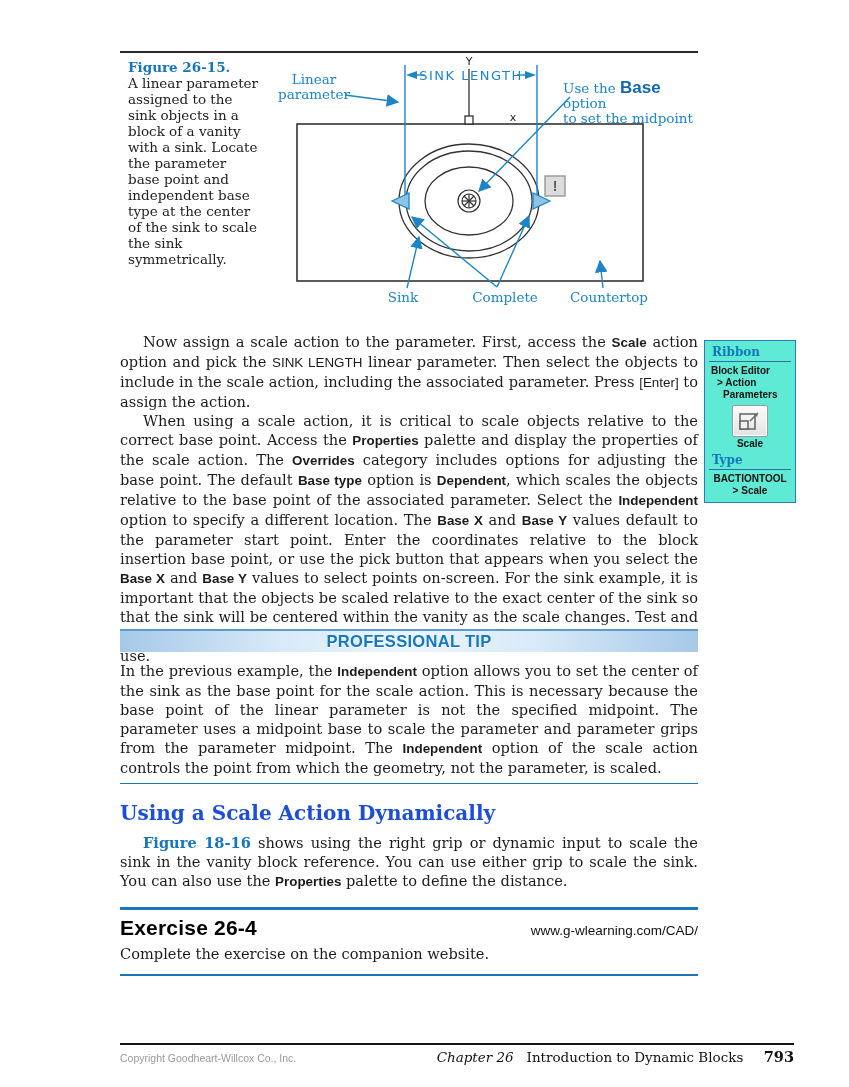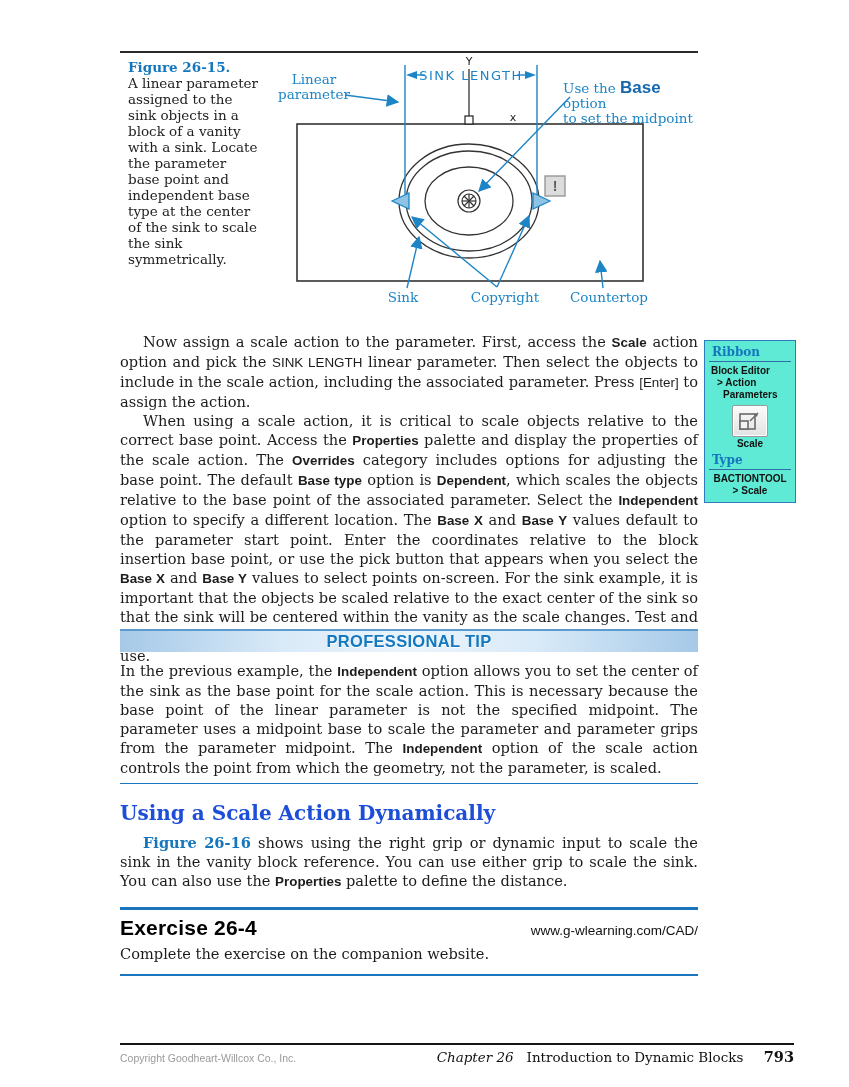--- a/index.html
+++ b/index.html
@@ -161,21 +161,21 @@
 
   <div class="dlabel" style="left:278px; top:72px; width:72px;">
     <span>Linear</span><br>
     <span>parameter</span>
   </div>
   <div class="dlabel" style="left:563px; top:80px; width:136px; text-align:left;">
     <span>Use the </span><span class="ui-bold-sm">Base</span><span> option</span><br>
     <span>to set the midpoint</span>
   </div>
   <div class="dlabel" style="left:373px; top:290px; width:60px;">Sink</div>
-  <div class="dlabel" style="left:467px; top:290px; width:76px;">Copyright</div>
+  <div class="dlabel" style="left:467px; top:290px; width:76px;">Complete</div>
   <div class="dlabel" style="left:564px; top:290px; width:90px;">Countertop</div>
 
   <div class="body-col">
     <p class="indent"><span>Now assign a scale action to the parameter. First, access the </span><span class="ui-bold">Scale</span><span> action option and pick the </span><span class="ui-sans">SINK LENGTH</span><span> linear parameter. Then select the objects to include in the scale action, including the associated parameter. Press </span><span class="ui-sans">[Enter]</span><span> to assign the action.</span></p>
     <p class="indent"><span>When using a scale action, it is critical to scale objects relative to the correct base point. Access the </span><span class="ui-bold">Properties</span><span> palette and display the properties of the scale action. The </span><span class="ui-bold">Overrides</span><span> category includes options for adjusting the base point. The default </span><span class="ui-bold">Base type</span><span> option is </span><span class="ui-bold">Dependent</span><span>, which scales the objects relative to the base point of the associated parameter. Select the </span><span class="ui-bold">Independent</span><span> option to specify a different location. The </span><span class="ui-bold">Base X</span><span> and </span><span class="ui-bold">Base Y</span><span> values default to the parameter start point. Enter the coordinates relative to the block insertion base point, or use the pick button that appears when you select the </span><span class="ui-bold">Base X</span><span> and </span><span class="ui-bold">Base Y</span><span> values to select points on-screen. For the sink example, it is important that the objects be scaled relative to the exact center of the sink so that the sink will be centered within the vanity as the scale changes. Test and save the block, and exit the </span><span class="ui-bold">Block Editor</span><span>. The dynamic block is now ready to use.</span></p>
   </div>
 
   <div class="ribbon-box">
     <div class="rb-header">Ribbon</div>
     <div class="rb-rule"></div>
@@ -201,21 +201,21 @@
 
   <div class="tip">
     <div class="tip-bar">
       <span class="tip-title">PROFESSIONAL TIP</span>
     </div>
     <p class="tip-body"><span>In the previous example, the </span><span class="ui-bold">Independent</span><span> option allows you to set the center of the sink as the base point for the scale action. This is necessary because the base point of the linear parameter is not the specified midpoint. The parameter uses a midpoint base to scale the parameter and parameter grips from the parameter midpoint. The </span><span class="ui-bold">Independent</span><span> option of the scale action controls the point from which the geometry, not the parameter, is scaled.</span></p>
     <div class="tip-rule"></div>
   </div>
 
   <h2 class="section-heading">Using a Scale Action Dynamically</h2>
-  <p class="section-para indent"><span class="blue-bold">Figure 26-16</span><span> shows using the right grip or dynamic input to scale the sink in the vanity block reference. You can use either grip to scale the sink. You can also use the </span><span class="ui-bold">Properties</span><span> palette to define the distance.</span></p>
+  <p class="section-para indent"><span class="blue-bold">Figure 18-16</span><span> shows using the right grip or dynamic input to scale the sink in the vanity block reference. You can use either grip to scale the sink. You can also use the </span><span class="ui-bold">Properties</span><span> palette to define the distance.</span></p>
 
   <div class="exercise">
     <div class="ex-row">
       <span class="ex-title">Exercise 26-4</span>
       <span class="ex-url">www.g-wlearning.com/CAD/</span>
     </div>
     <div class="ex-body">Complete the exercise on the companion website.</div>
   </div>
 
   <div class="footer">

